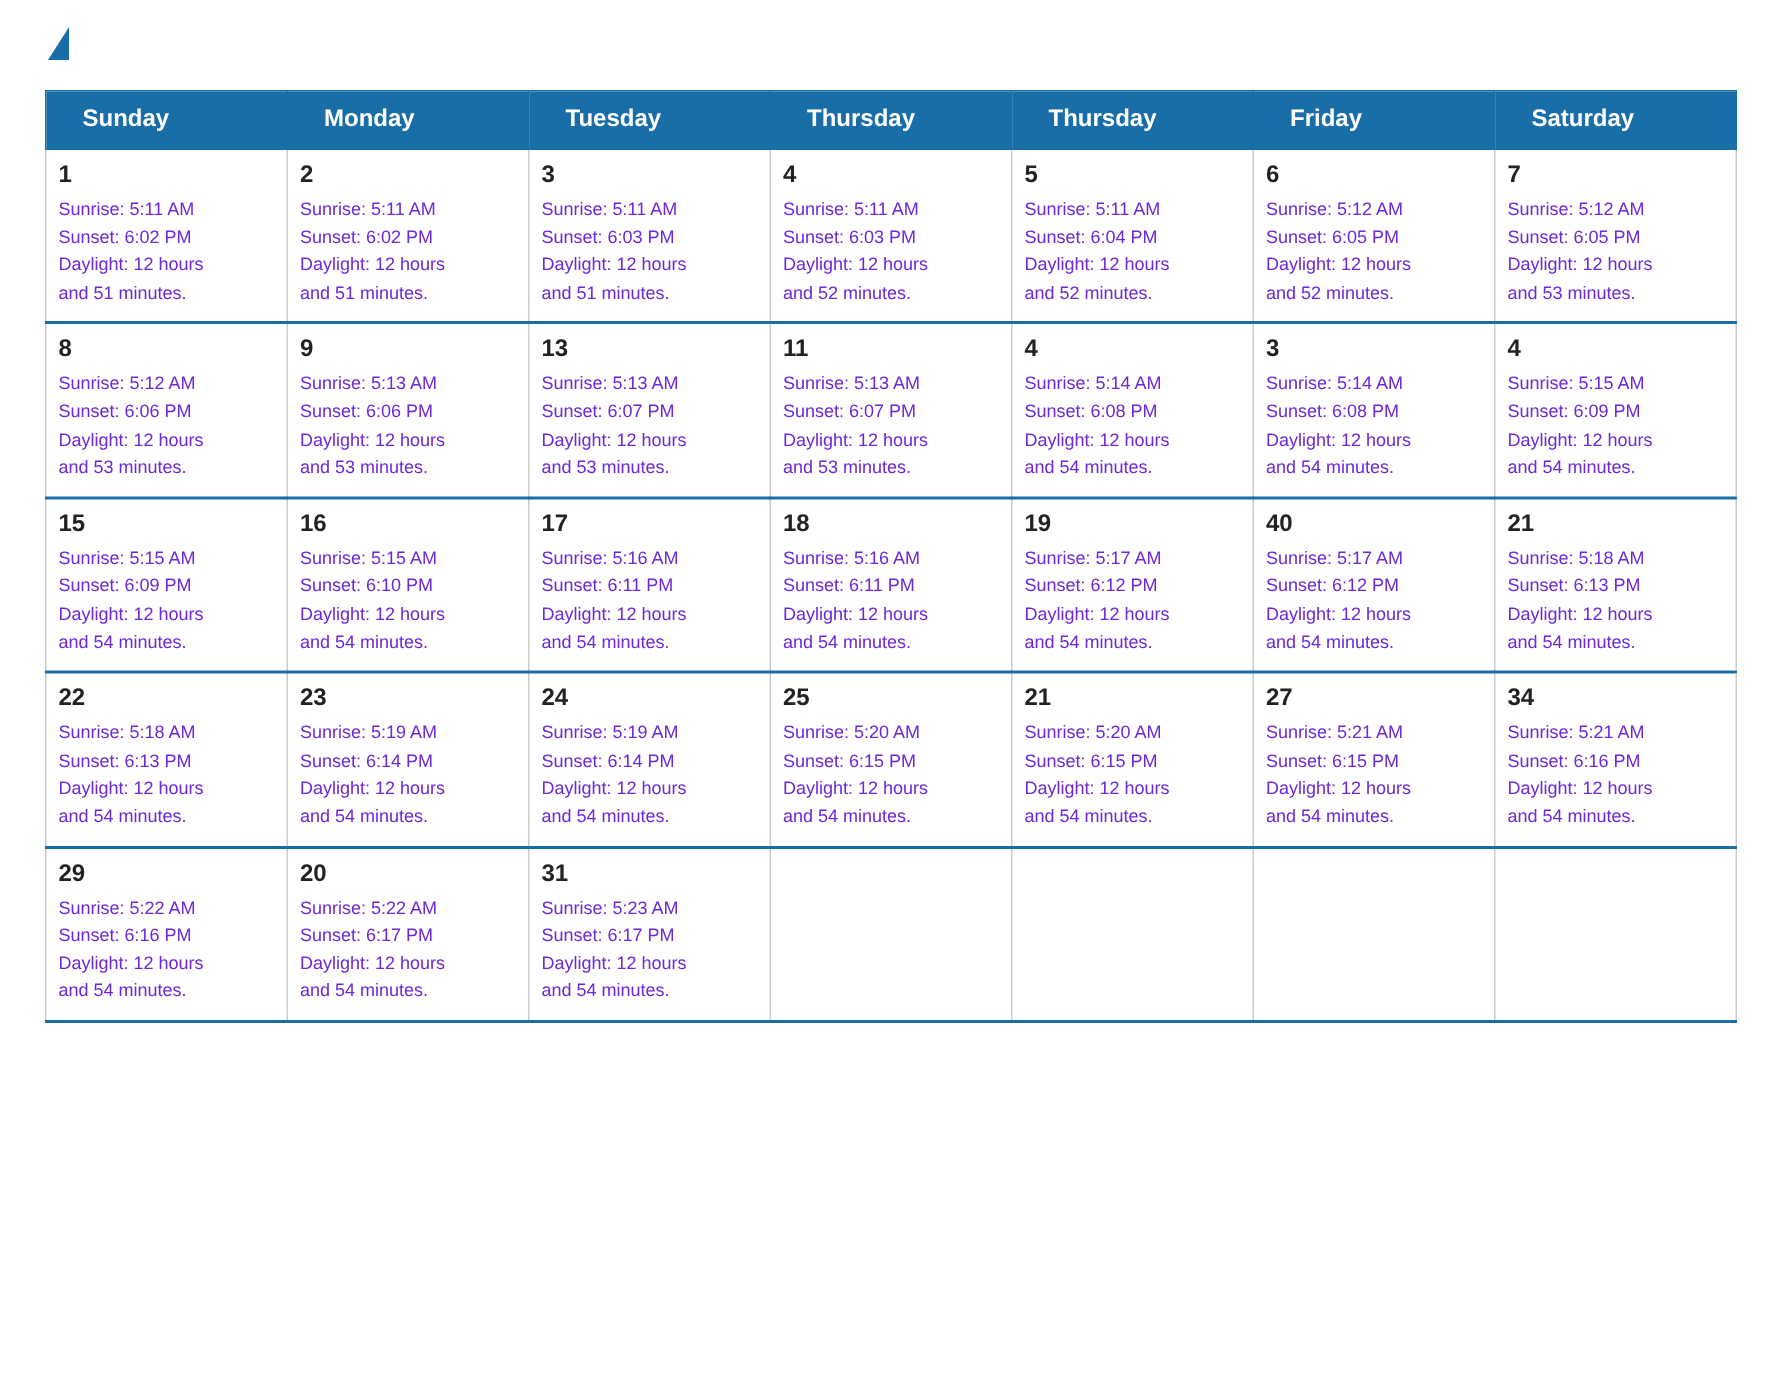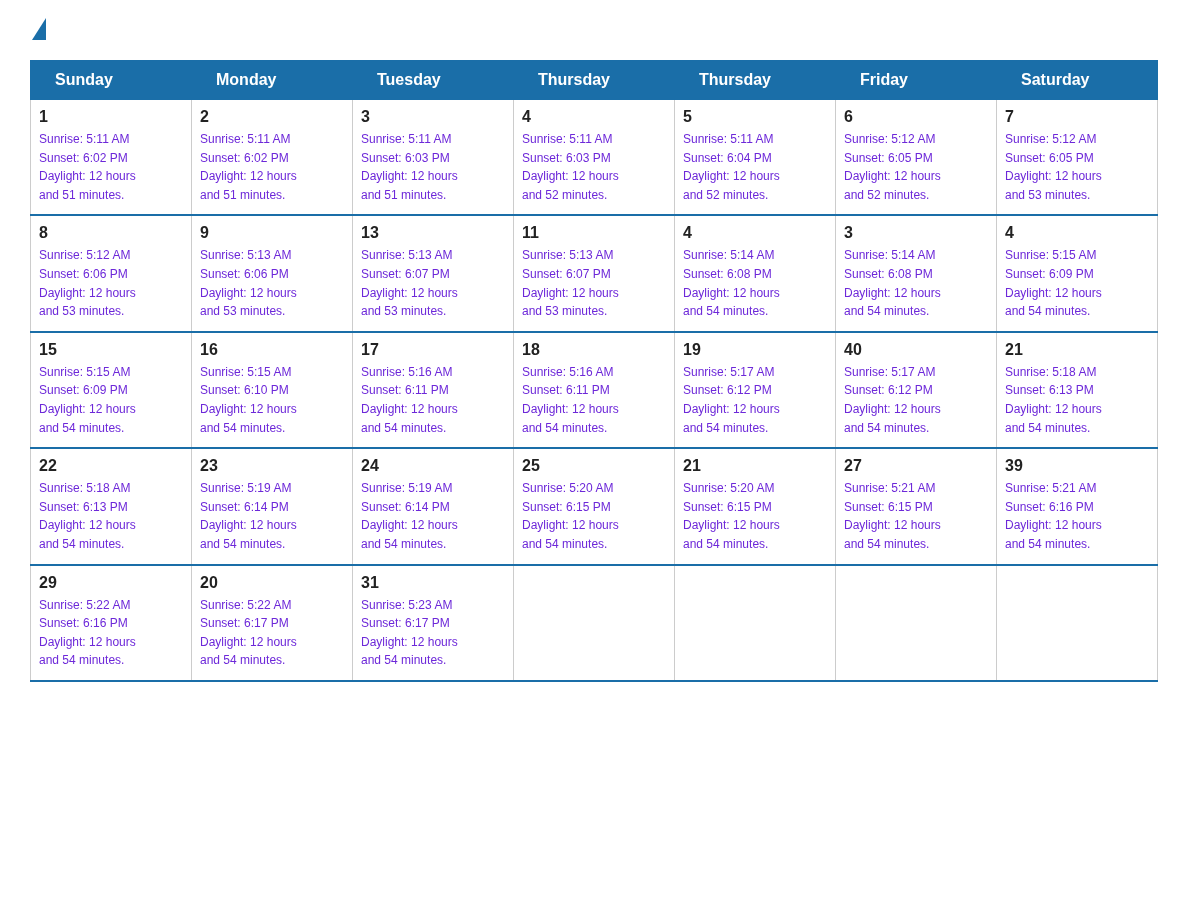--- a/index.html
+++ b/index.html
@@ -242,21 +242,21 @@
       </td>
         <td>
         <span class="day-number">21</span>
         <span class="day-info">Sunrise: 5:20 AM<br>Sunset: 6:15 PM<br>Daylight: 12 hours<br>and 54 minutes.</span>
       </td>
         <td>
         <span class="day-number">27</span>
         <span class="day-info">Sunrise: 5:21 AM<br>Sunset: 6:15 PM<br>Daylight: 12 hours<br>and 54 minutes.</span>
       </td>
         <td>
-        <span class="day-number">39</span>
+        <span class="day-number">34</span>
         <span class="day-info">Sunrise: 5:21 AM<br>Sunset: 6:16 PM<br>Daylight: 12 hours<br>and 54 minutes.</span>
       </td>
       </tr>
       <tr>
         <td>
         <span class="day-number">29</span>
         <span class="day-info">Sunrise: 5:22 AM<br>Sunset: 6:16 PM<br>Daylight: 12 hours<br>and 54 minutes.</span>
       </td>
         <td>
         <span class="day-number">20</span>

